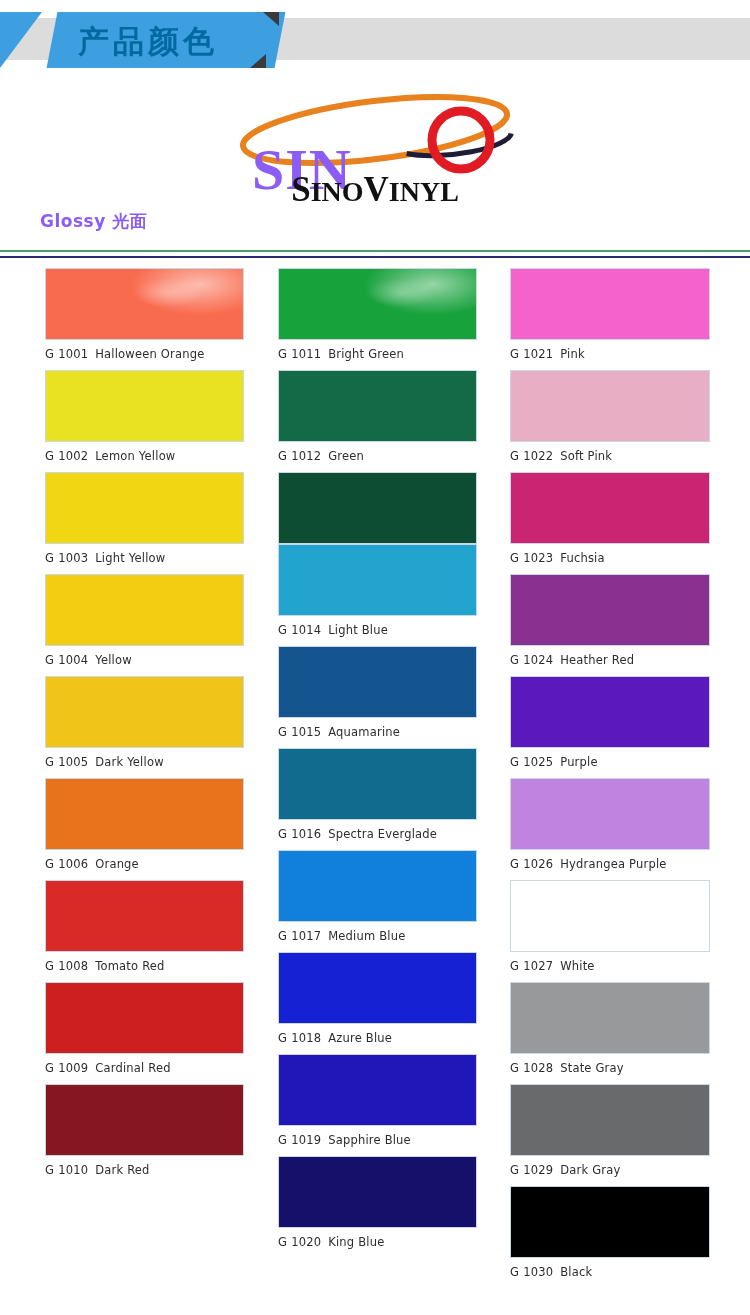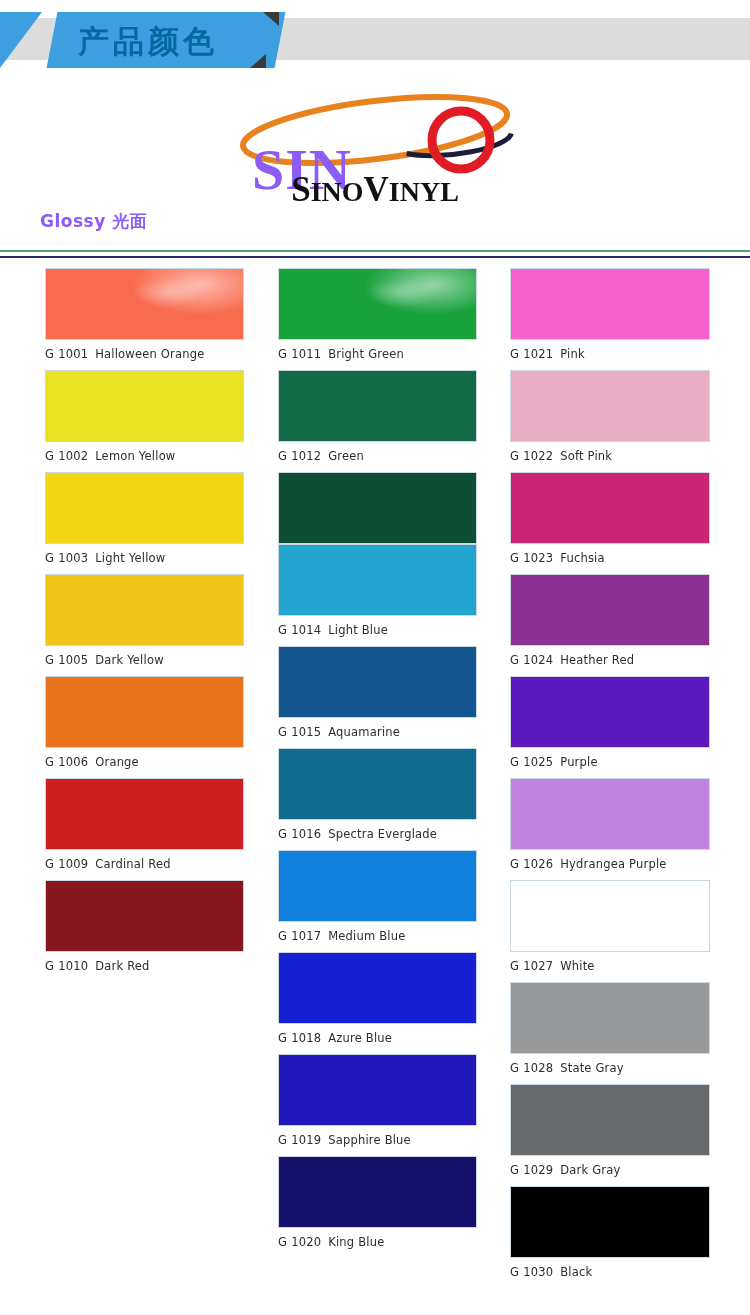--- a/index.html
+++ b/index.html
@@ -248,28 +248,36 @@
       </div>
       <div class="cell">
         <div class="swatch" style="background: rgb(232, 226, 34);"></div>
         <div class="caption"><span class="pfx">G</span><span class="code">1002</span><span class="nm">Lemon Yellow</span></div>
       </div>
       <div class="cell">
         <div class="swatch" style="background: rgb(240, 214, 19);"></div>
         <div class="caption"><span class="pfx">G</span><span class="code">1003</span><span class="nm">Light Yellow</span></div>
       </div>
       <div class="cell">
+        <div class="swatch" style="background: rgb(242, 205, 18);"></div>
+        <div class="caption"><span class="pfx">G</span><span class="code">1004</span><span class="nm">Yellow</span></div>
+      </div>
+      <div class="cell">
         <div class="swatch" style="background: rgb(240, 196, 25);"></div>
         <div class="caption"><span class="pfx">G</span><span class="code">1005</span><span class="nm">Dark Yellow</span></div>
       </div>
       <div class="cell">
         <div class="swatch" style="background: rgb(232, 115, 28);"></div>
         <div class="caption"><span class="pfx">G</span><span class="code">1006</span><span class="nm">Orange</span></div>
       </div>
       <div class="cell">
+        <div class="swatch" style="background: rgb(217, 42, 39);"></div>
+        <div class="caption"><span class="pfx">G</span><span class="code">1008</span><span class="nm">Tomato Red</span></div>
+      </div>
+      <div class="cell">
         <div class="swatch" style="background: rgb(205, 31, 31);"></div>
         <div class="caption"><span class="pfx">G</span><span class="code">1009</span><span class="nm">Cardinal Red</span></div>
       </div>
       <div class="cell">
         <div class="swatch" style="background: rgb(134, 22, 32);"></div>
         <div class="caption"><span class="pfx">G</span><span class="code">1010</span><span class="nm">Dark Red</span></div>
       </div>
     </div>
   <div class="col col-2">
       <div class="cell">

